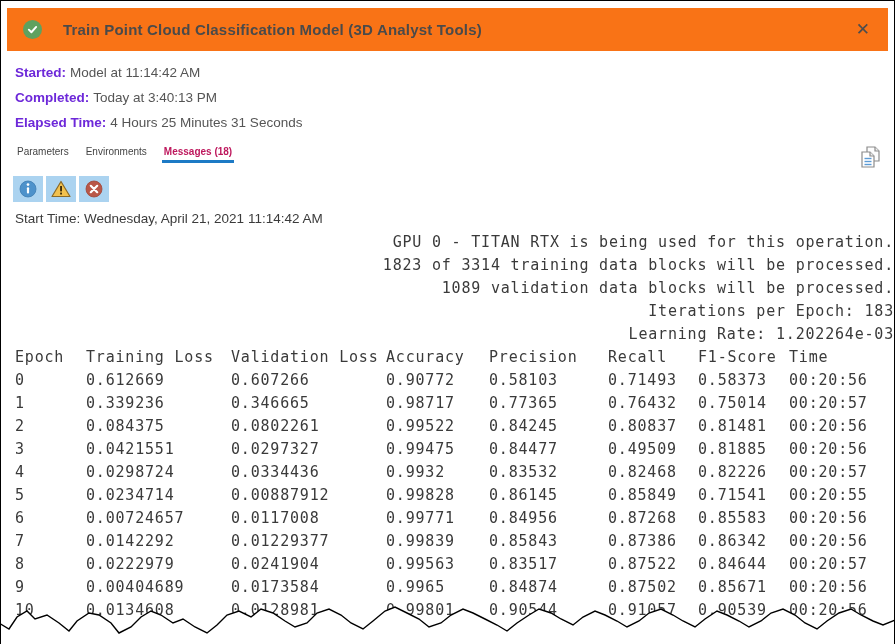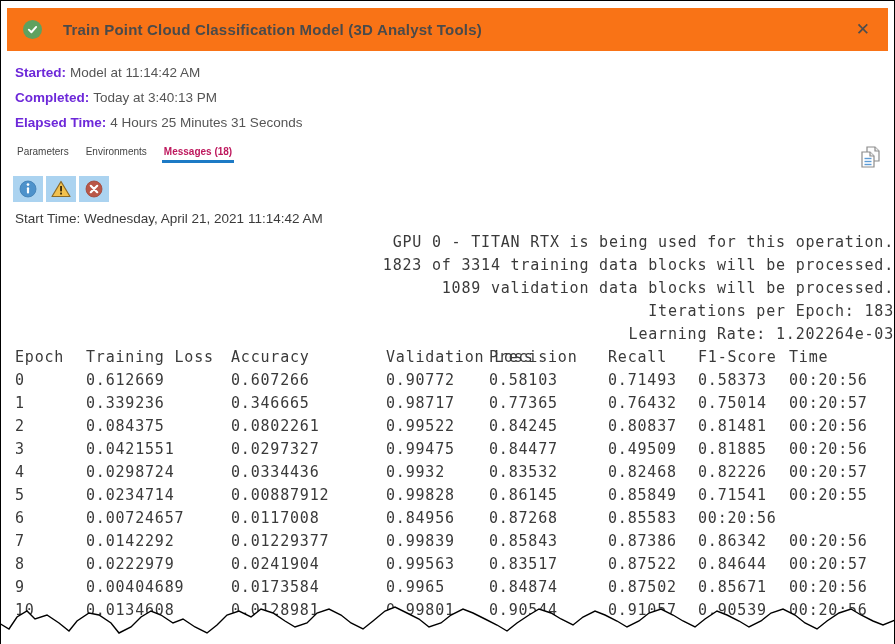--- a/index.html
+++ b/index.html
@@ -171,22 +171,22 @@
         <div class="mono-line mono">GPU 0 - TITAN RTX is being used for this operation.</div>
         <div class="mono-line mono">1823 of 3314 training data blocks will be processed.</div>
         <div class="mono-line mono">1089 validation data blocks will be processed.</div>
         <div class="mono-line mono">Iterations per Epoch: 183</div>
         <div class="mono-line mono">Learning Rate: 1.202264e-03</div>
       </div>
     <div id="msg-table">
         <div class="msg-grid-row">
           <span class="grid-cell">Epoch</span>
           <span class="grid-cell">Training Loss</span>
+          <span class="grid-cell">Validation Loss</span>
           <span class="grid-cell">Accuracy</span>
-          <span class="grid-cell">Validation Loss</span>
           <span class="grid-cell">Precision</span>
           <span class="grid-cell">Recall</span>
           <span class="grid-cell">F1-Score</span>
           <span class="grid-cell">Time</span>
         </div>
         <div class="msg-grid-row">
           <span class="grid-cell">0</span>
           <span class="grid-cell">0.612669</span>
           <span class="grid-cell">0.607266</span>
           <span class="grid-cell">0.90772</span>
@@ -242,20 +242,21 @@
           <span class="grid-cell">0.99828</span>
           <span class="grid-cell">0.86145</span>
           <span class="grid-cell">0.85849</span>
           <span class="grid-cell">0.71541</span>
           <span class="grid-cell">00:20:55</span>
         </div>
         <div class="msg-grid-row">
           <span class="grid-cell">6</span>
           <span class="grid-cell">0.00724657</span>
           <span class="grid-cell">0.0117008</span>
+          <span class="grid-cell">0.99771</span>
           <span class="grid-cell">0.84956</span>
           <span class="grid-cell">0.87268</span>
           <span class="grid-cell">0.85583</span>
           <span class="grid-cell">00:20:56</span>
         </div>
         <div class="msg-grid-row">
           <span class="grid-cell">7</span>
           <span class="grid-cell">0.0142292</span>
           <span class="grid-cell">0.01229377</span>
           <span class="grid-cell">0.99839</span>

